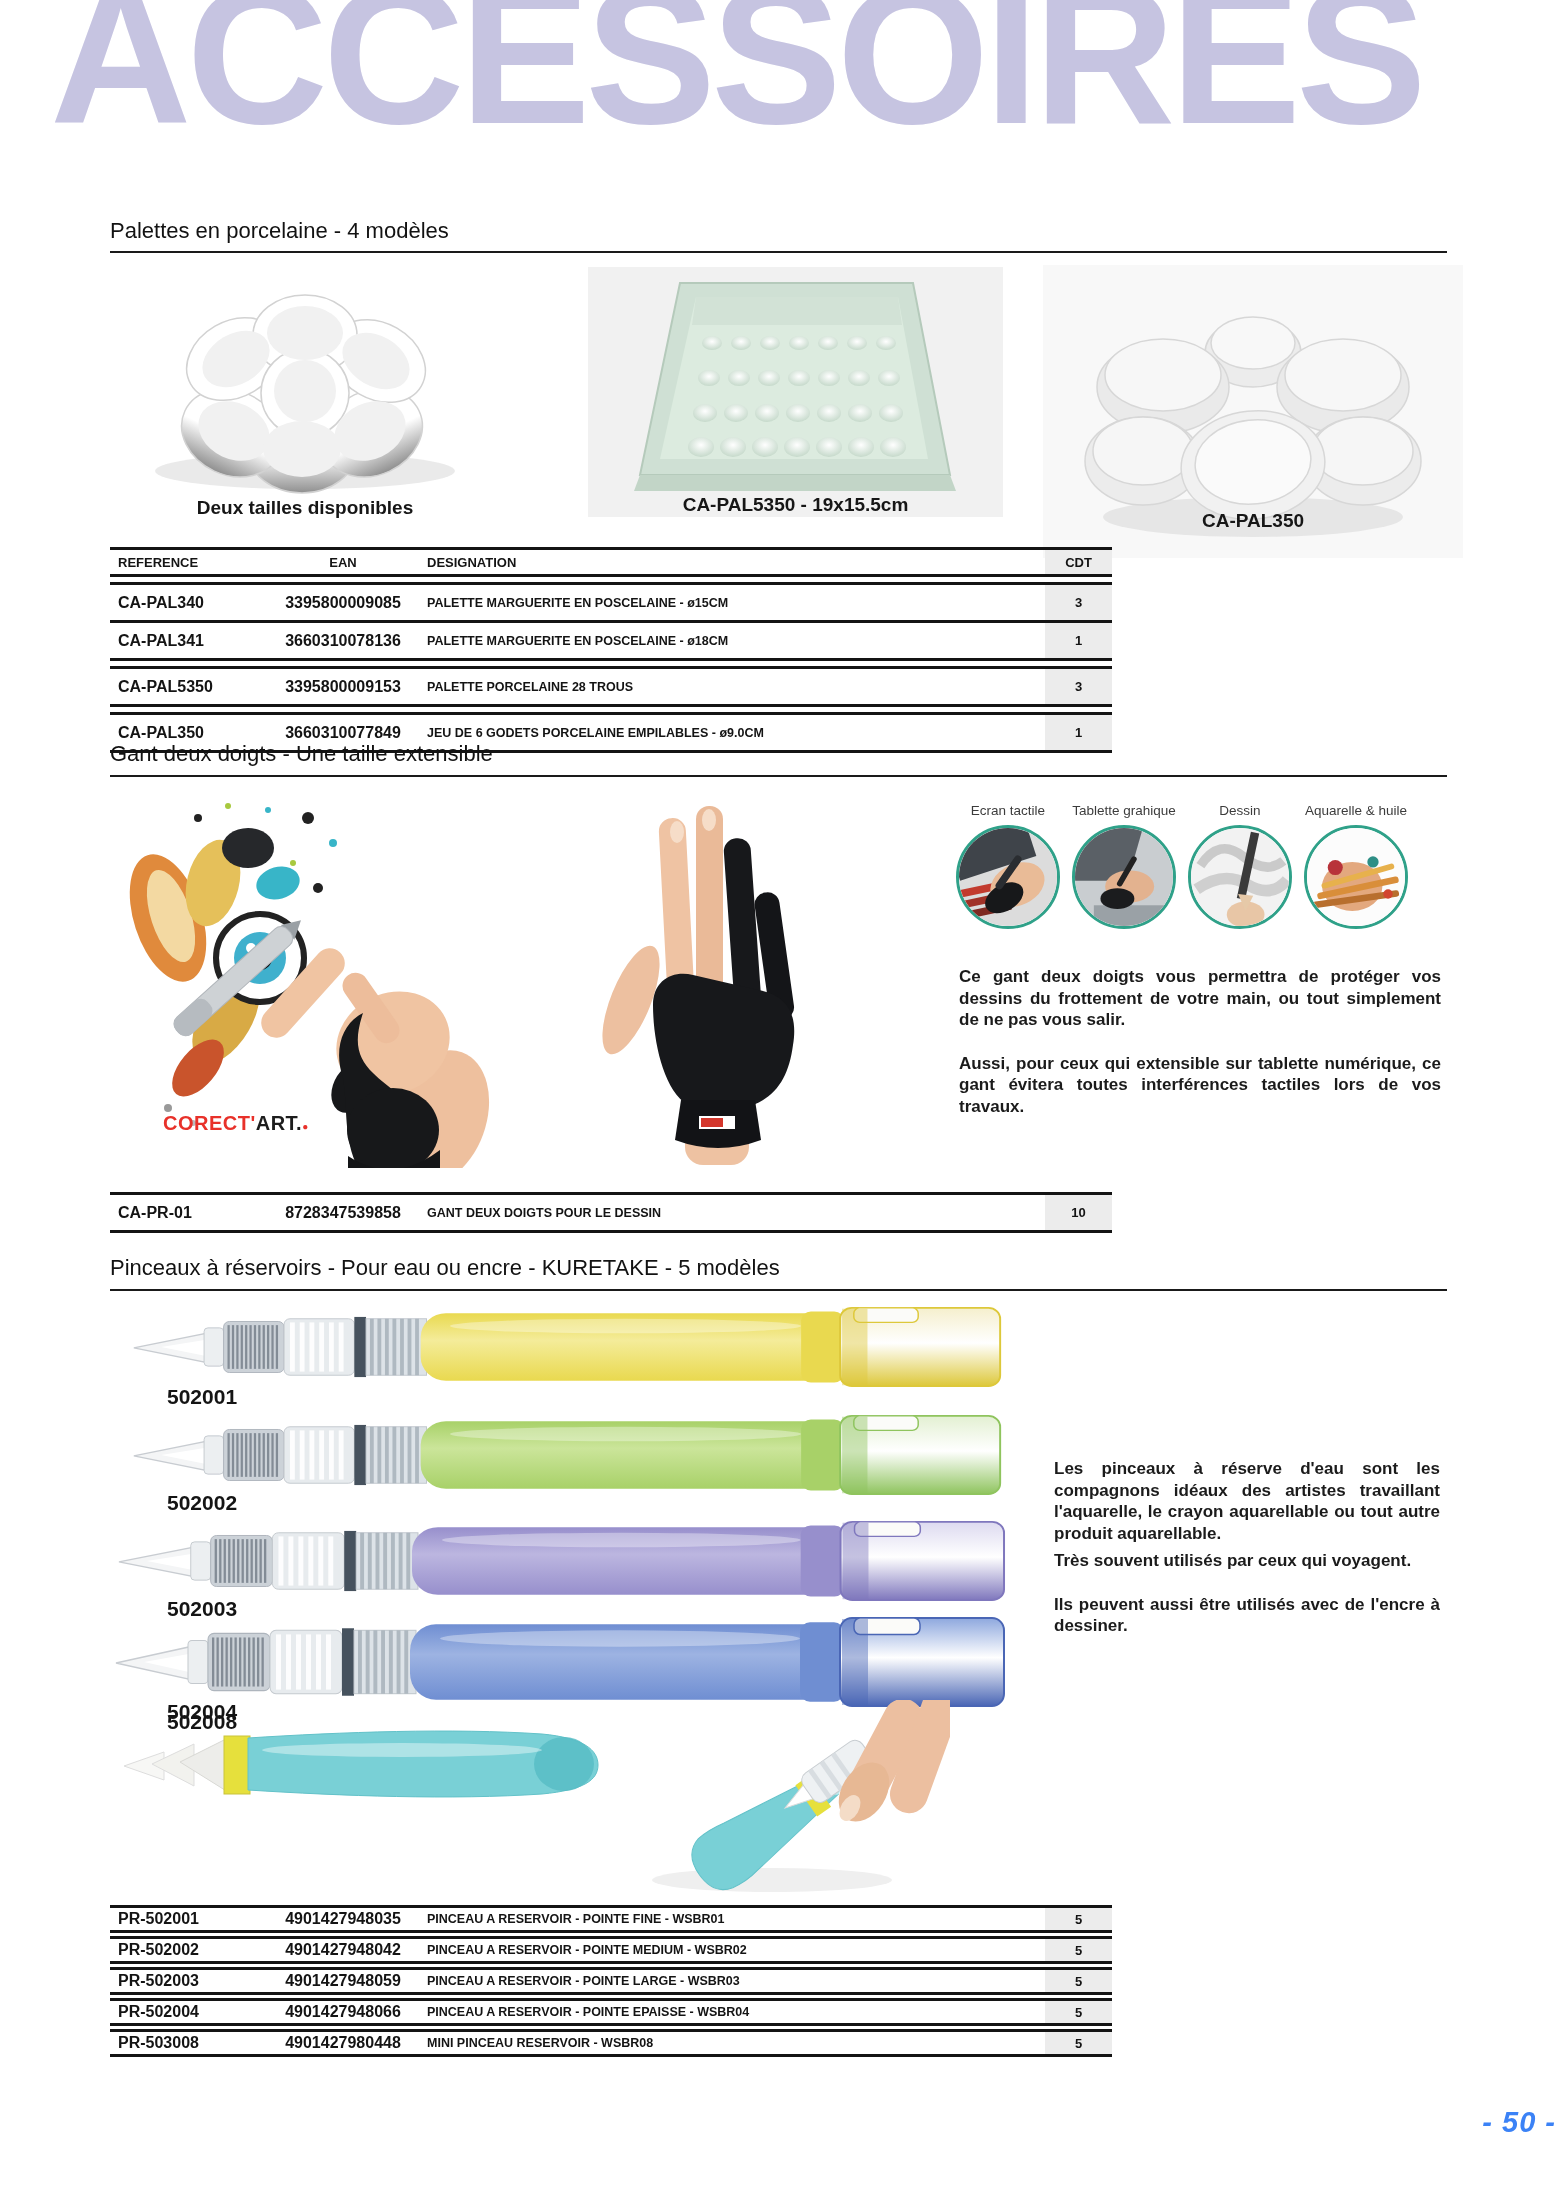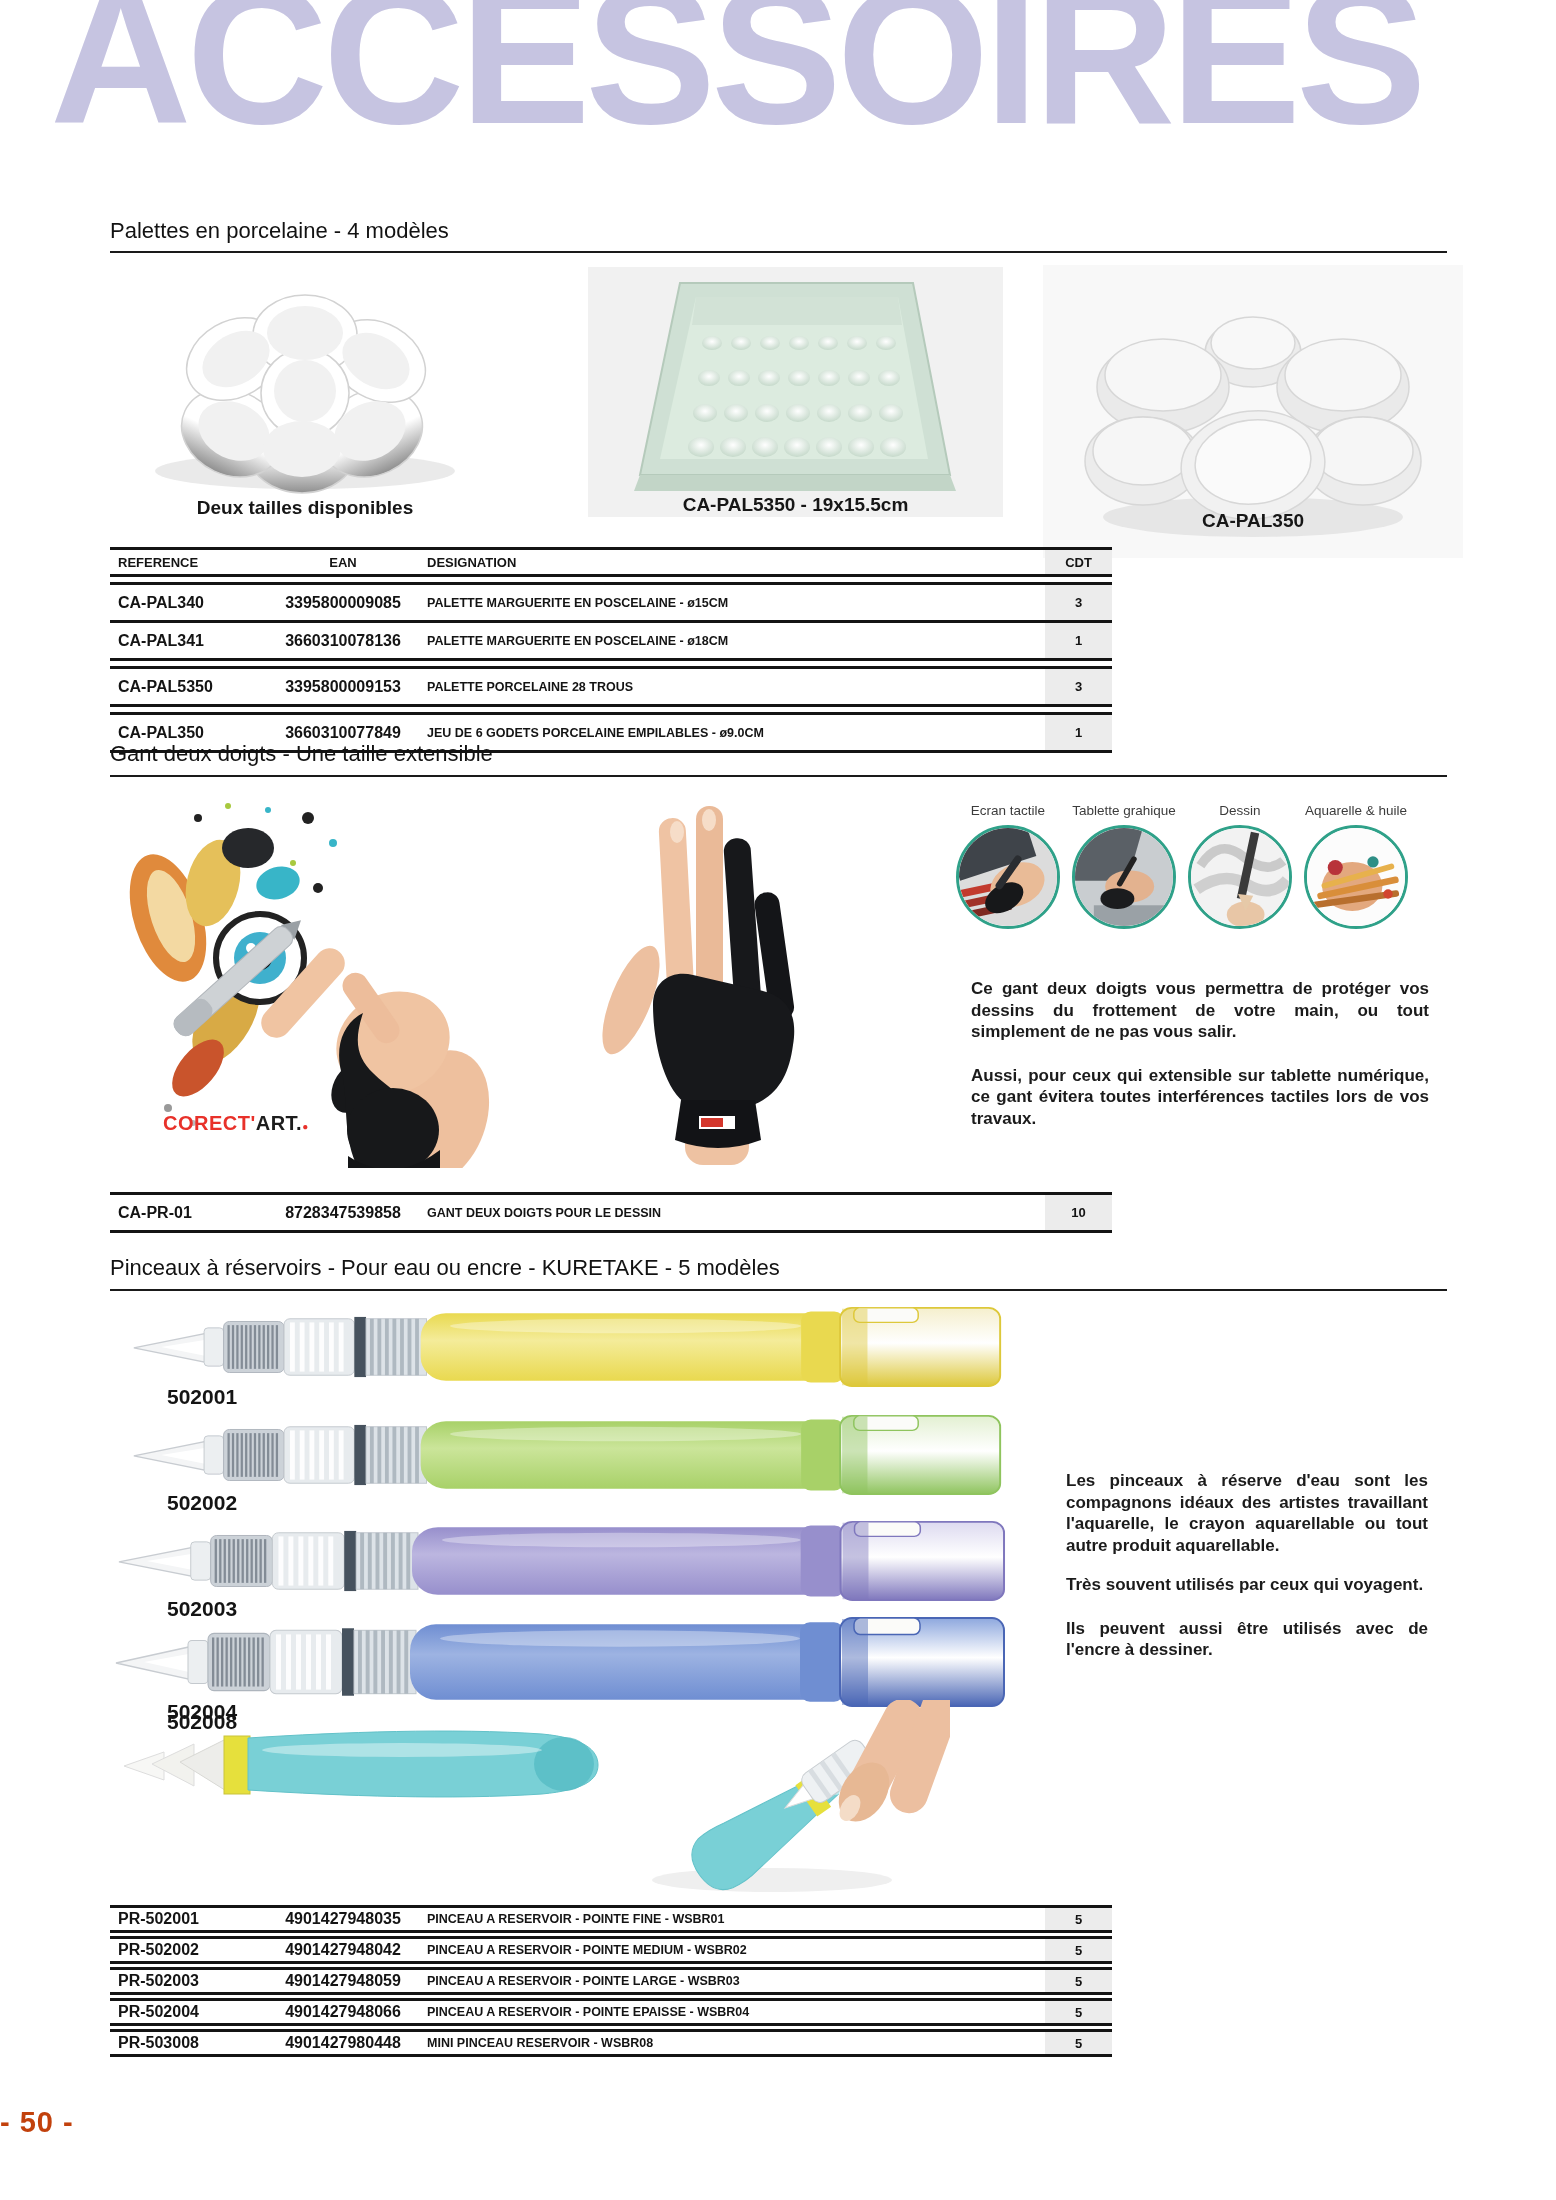--- a/index.html
+++ b/index.html
@@ -11,21 +11,21 @@
   
   .h2{position:absolute;left:110px;font-size:22px;font-weight:normal;color:#121212;}
   .rule{position:absolute;left:110px;width:1337px;height:2px;background:var(--rule,#1a1a1a);}
   
   .caption{position:absolute;text-align:center;font-size:19px;font-weight:bold;color:#161616;}
   .code-label{position:absolute;font-size:21px;font-weight:bold;color:#141414;}
   .photo-box{position:absolute;}
   
   .para{position:absolute;font-weight:bold;font-size:17px;line-height:21.5px;color:#1b1b1b;
         text-align:justify;}
-  .para p{margin:18px;}
+  .para p{margin:6px;}
   .para p.gap{margin-top:22px;}
   
   .brand{position:absolute;font-size:20px;font-weight:800;letter-spacing:0.5px;}
   .brand .bk{color:#1d1d1d;}
   .brand .dot{font-size:10px;vertical-align:baseline;}
   
   .use-case{position:absolute;width:104px;text-align:center;}
   .uc-label{font-size:13.5px;color:#3c3c3c;height:20px;white-space:nowrap;}
   .uc-circle{width:98px;height:98px;border-radius:50%;border:3px solid var(--circle,#2fa189);
              overflow:hidden;margin:2px auto 0;}
@@ -49,22 +49,22 @@
          font-size:13px;font-weight:bold;}
   .thead .tcell{font-size:13px;font-weight:bold;}
   
   .pen{position:absolute;}
   .pen svg{display:block;width:100%;height:100%;}
   .pen0{left:128px;top:1306px;width:878px;height:82px;}
   .pen1{left:128px;top:1414px;width:878px;height:82px;}
   .pen2{left:113px;top:1520px;width:897px;height:82px;}
   .pen3{left:110px;top:1616px;width:900px;height:92px;}
   
-  .page-num{position:absolute;left:0;top:2106px;width:100%;text-align:left;
-            font-size:29px;font-weight:bold;letter-spacing:1px;color:#c2410c;}
+  .page-num{position:absolute;left:0;top:2106px;width:100%;text-align:right;
+            font-size:29px;font-weight:bold;letter-spacing:1px;color:#3b82f6;font-style:italic;}
 </style>
 </head>
 <body>
 
 <div class="page">
 
   <div class="big-title" style="color: rgb(198, 196, 225);">ACCESSOIRES</div>
 
   <div class="h2" style="top:218px">Palettes en porcelaine - 4 modèles</div>
   <div class="rule" style="top:251px"></div>

